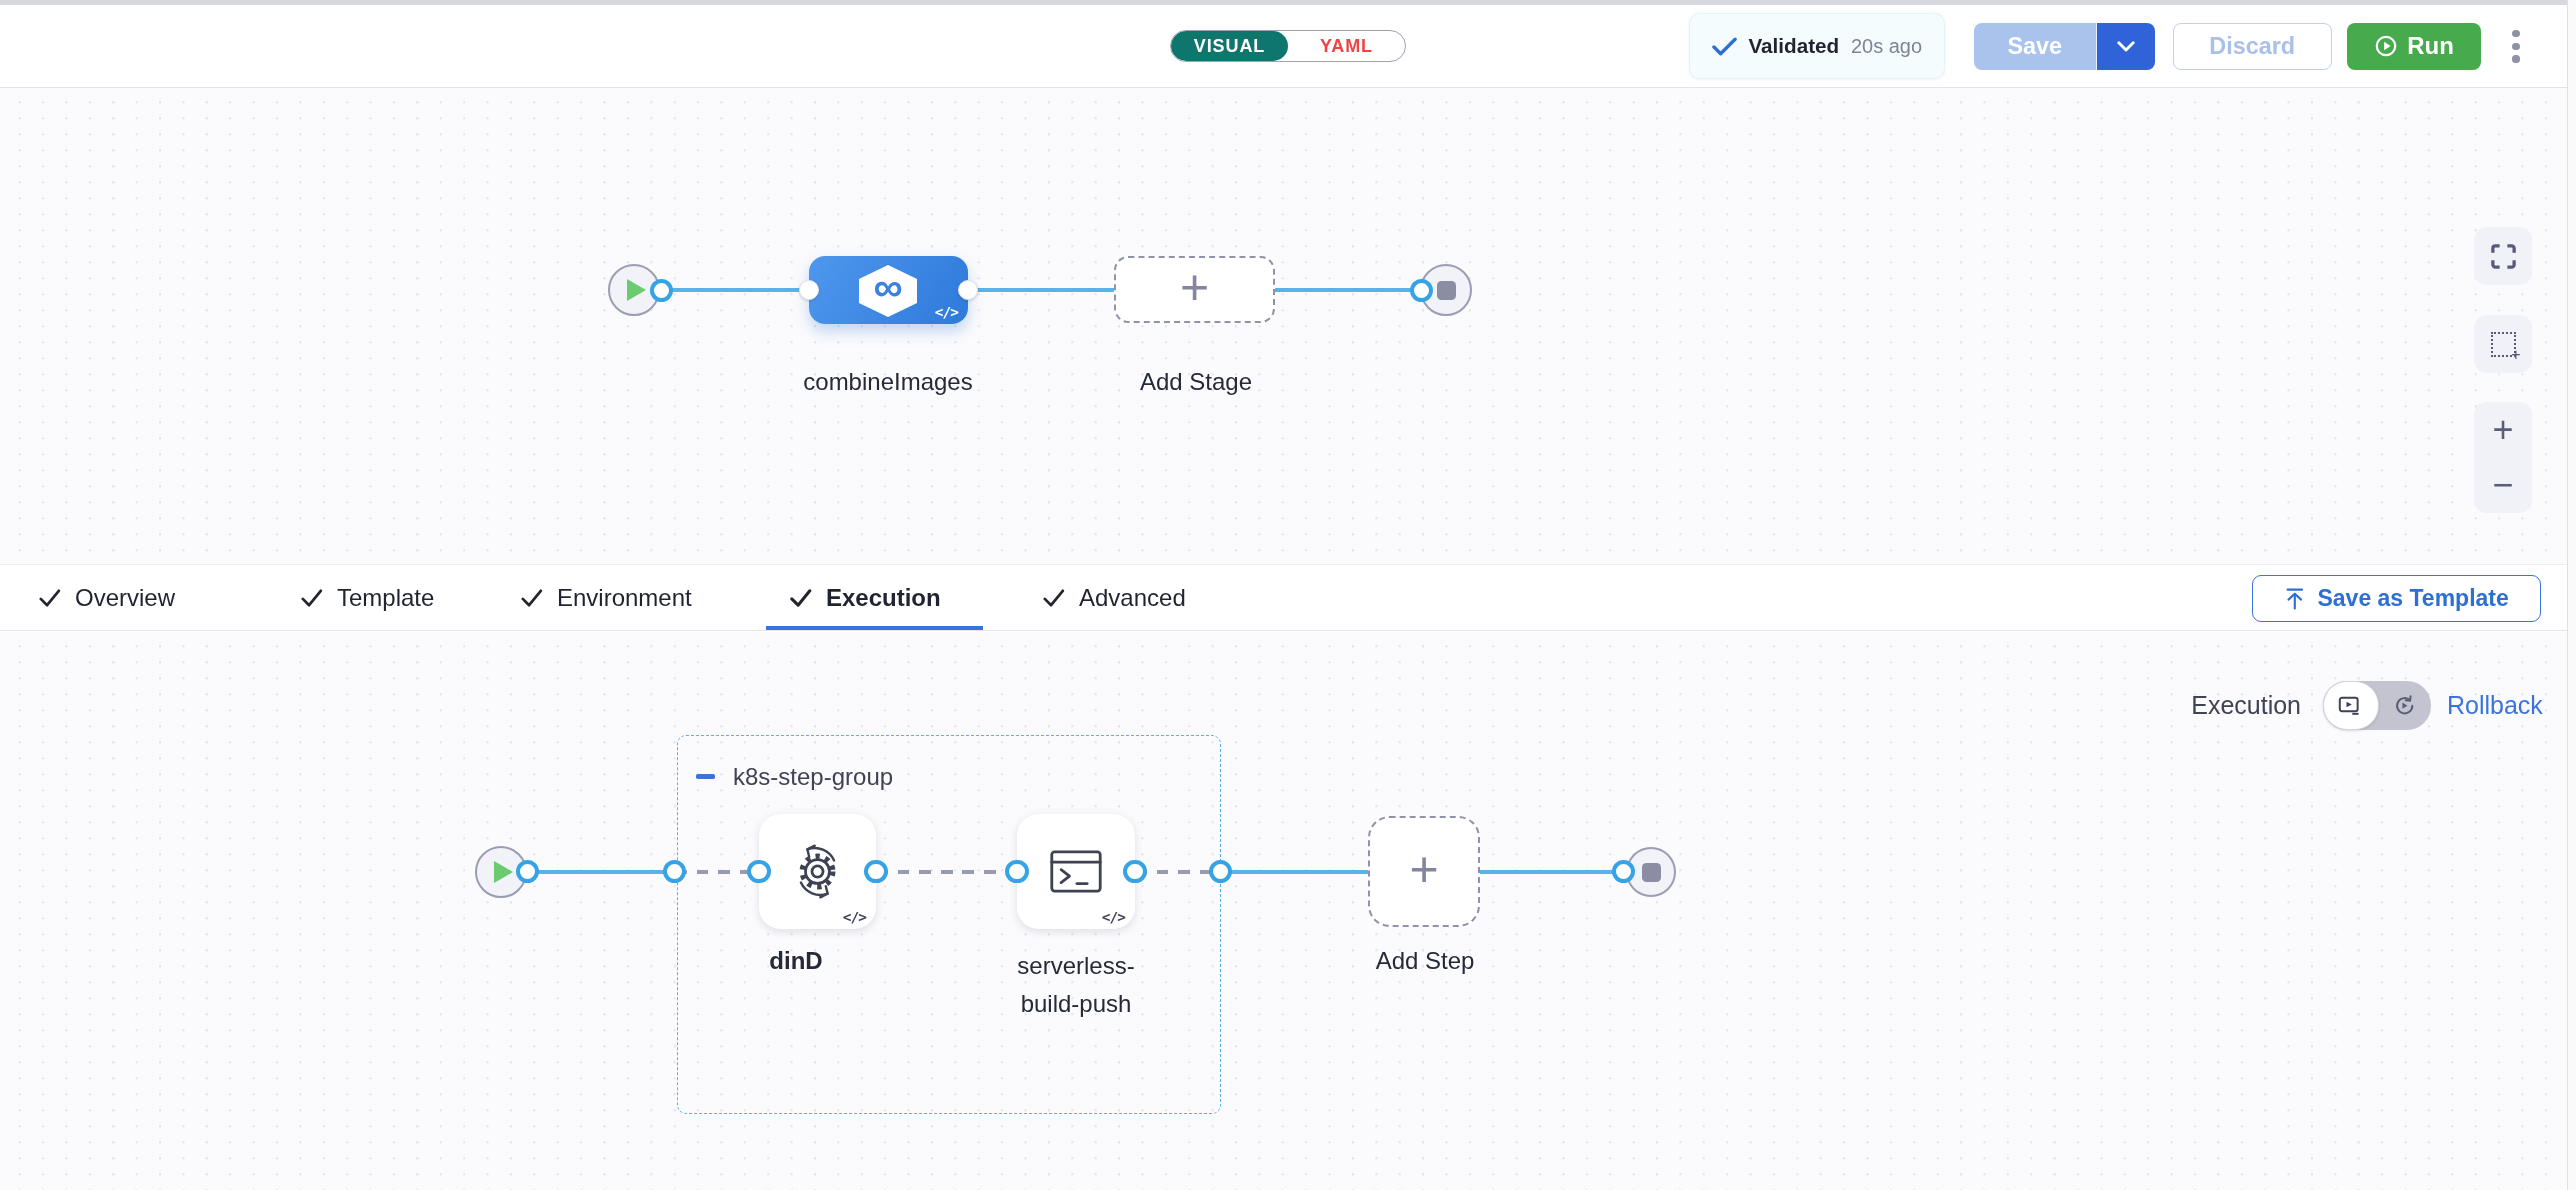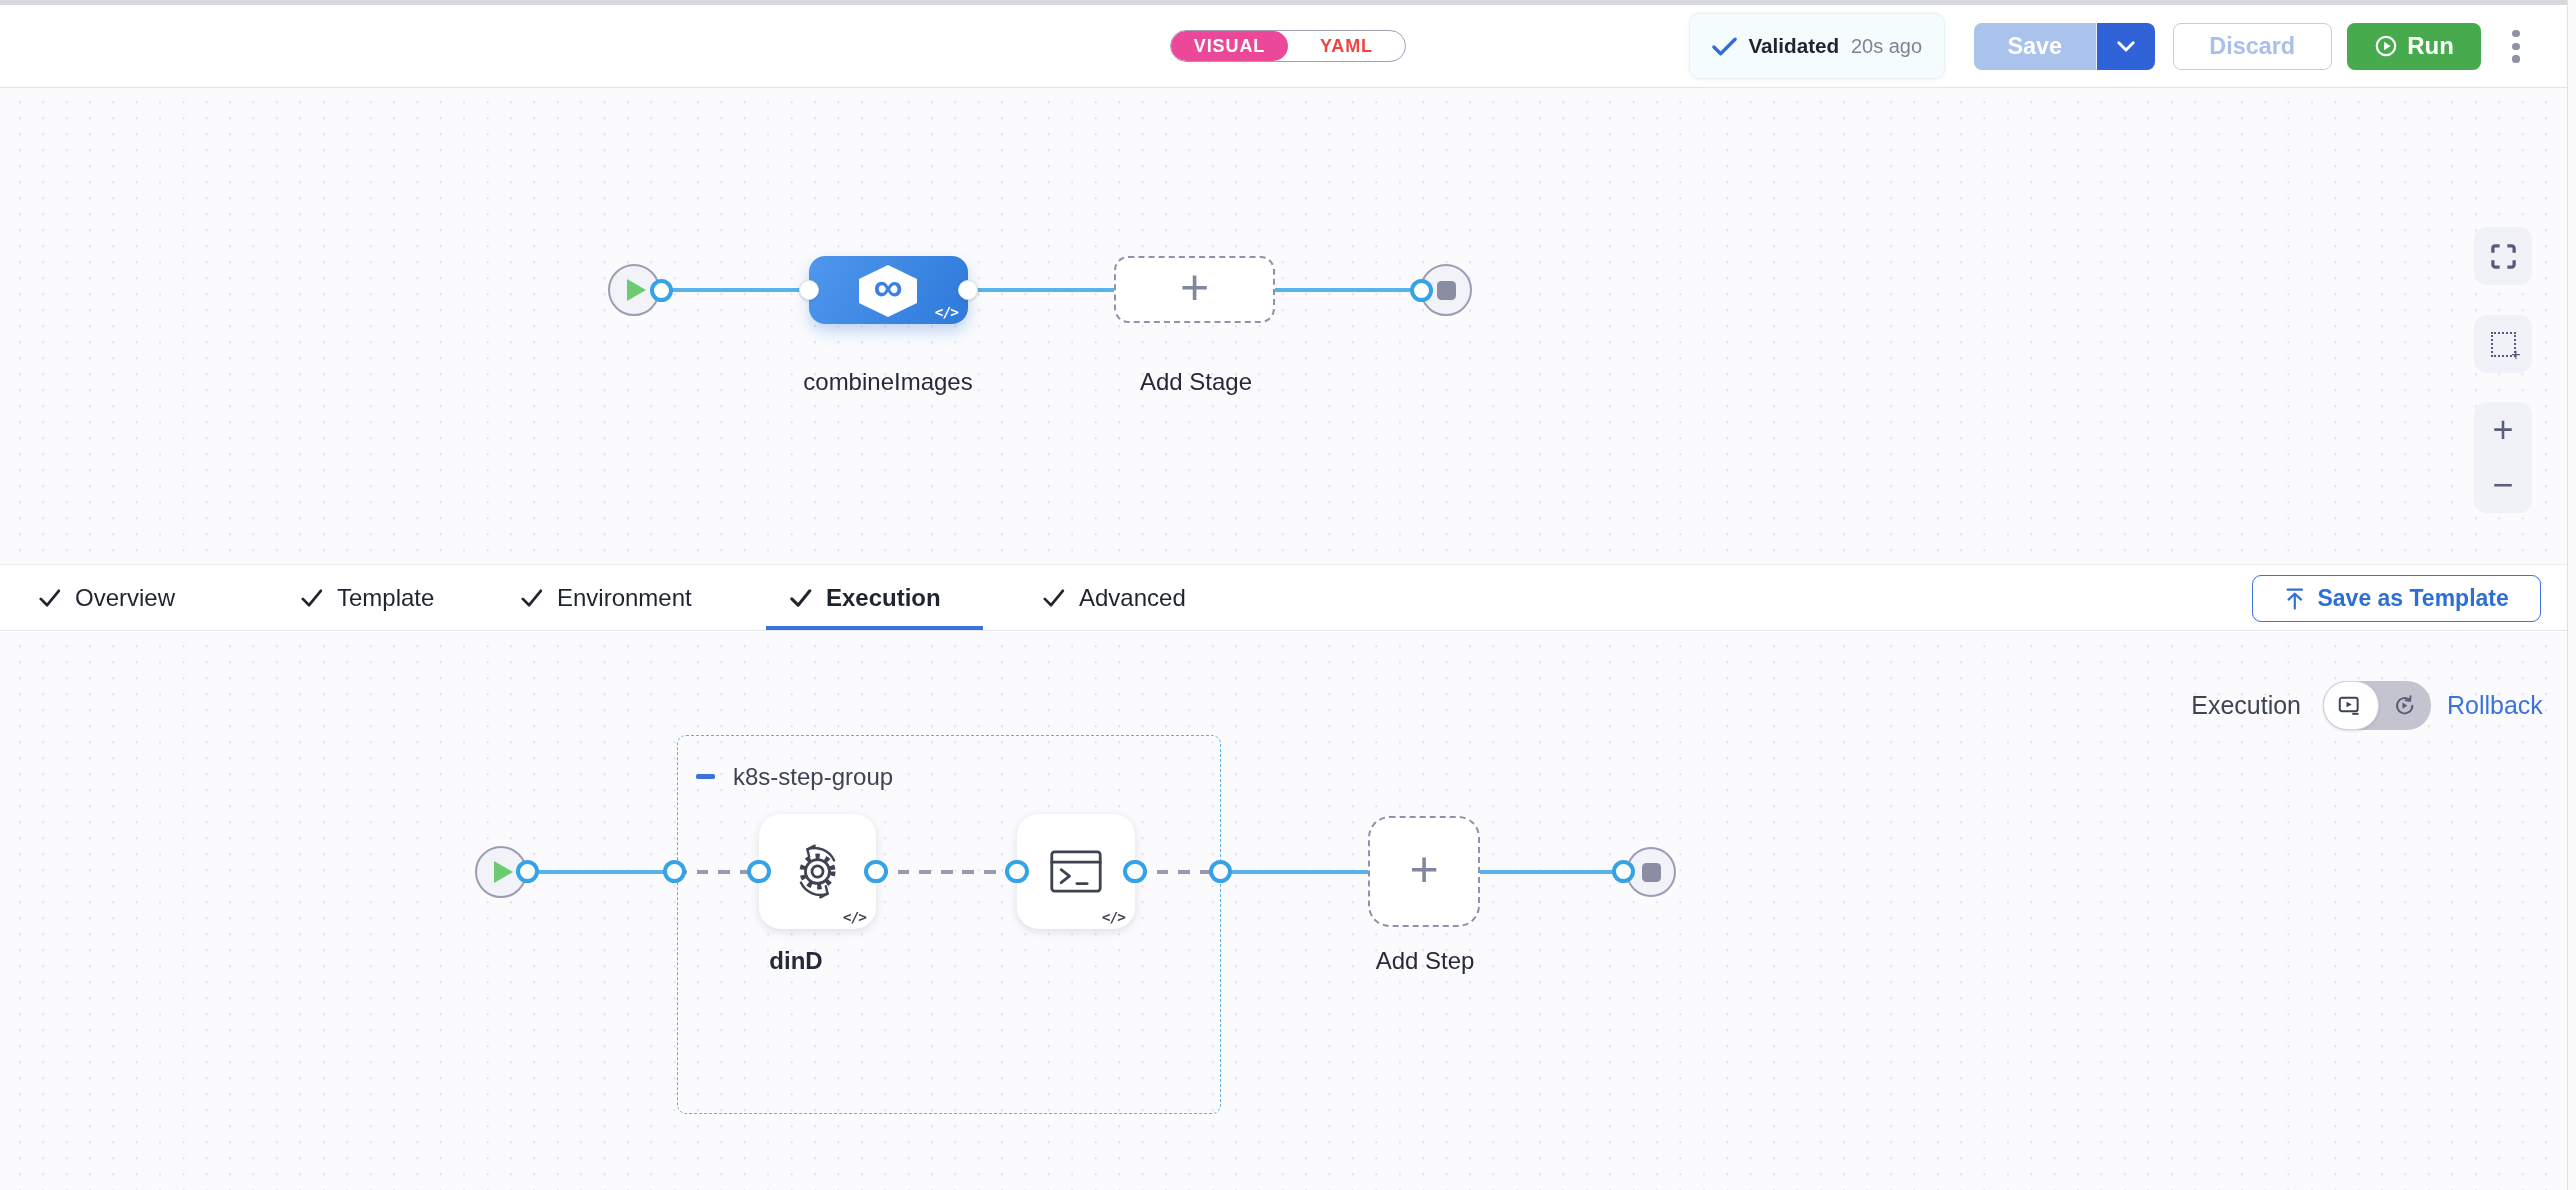--- a/index.html
+++ b/index.html
@@ -13,21 +13,21 @@
   
   .topstrip { left:0; top:0; width:2576px; height:5.4px; background:#d7d8dd; }
   .header { left:0; top:5.4px; width:2576px; height:83px; background:#fff; border-bottom:0.9px solid #e3e4e9; z-index:10; }
   .title-group { position:absolute; left:34px; top:0; height:100%; display:flex; align-items:center; gap:20px; }
   .page-title { font-size:31px; font-weight:700; color:#1c1e2b; letter-spacing:0.2px; }
 
   .mode-toggle { position:absolute; left:50%; top:50%; transform:translate(-50%,-50%);
     display:flex; border:1.8px solid #9fa1b4; border-radius:898px; height:32px; background:#fff; overflow:hidden; }
   .mode-seg { width:117px; display:flex; align-items:center; justify-content:center;
     font-size:18px; font-weight:700; letter-spacing:0.9px; color:#ef4444; cursor:pointer; }
-  .mode-seg.selected { background:#ec4899; color:#fff; border-radius:898px; }
+  .mode-seg.selected { background:#0f766e; color:#fff; border-radius:898px; }
 
   .right-actions { position:absolute; right:50px; top:0; height:100%; display:flex; align-items:center; }
   .validated-badge { height:66px; padding:0 21.6px; background:#f5fcfe; border:0.9px solid #e6f3f9;
     border-radius:10.8px; display:flex; align-items:center; gap:11.7px; box-shadow:0 0.9px 3.6px rgba(20,40,80,.06); }
   .validated-label { font-weight:700; font-size:20.7px; color:#1f2430; }
   .validated-time { font-size:20px; color:#7d8594; }
   .save-split { display:flex; height:47px; margin-left:29px; border-radius:8px; overflow:hidden; }
   .save-main { width:122px; background:#a9c3ec; color:#fff; font-weight:700; font-size:23.4px;
     display:flex; align-items:center; justify-content:center; }
   .save-caret { width:59px; background:#3063d8; display:flex; align-items:center; justify-content:center;
@@ -327,20 +327,24 @@
         <rect x="3" y="3" width="52" height="42" rx="3"></rect>
         <line x1="3" y1="14" x2="55" y2="14"></line>
         <path d="M13,22 l9,7 -9,7"></path>
         <line x1="30" y1="37" x2="41" y2="37"></line>
       </g>
     </svg>
     <span class="code-glyph code-dark">&lt;/&gt;</span>
     <div class="ring" style="left:-11.7px; top:46px;"></div>
     <div class="ring" style="right:-11.7px; top:46px;"></div>
   </div>
+  <div class="node-label" style="left:941px; top:315px; line-height:38px;">
+    <span style="display:block;">serverless-</span>
+    <span style="display:block;">build-push</span>
+  </div>
 
   <div class="ring" style="left:1209px; top:228px;"></div>
 
   <div class="add-node add-step">
     <span>+</span>
   </div>
   <div class="node-label" style="left:1290px; top:315px;">Add Step</div>
 
   <div class="ring" style="left:1612px; top:228px;"></div>
   <div class="endpoint" style="left:1626px; top:215px; width:50px; height:50px;">

